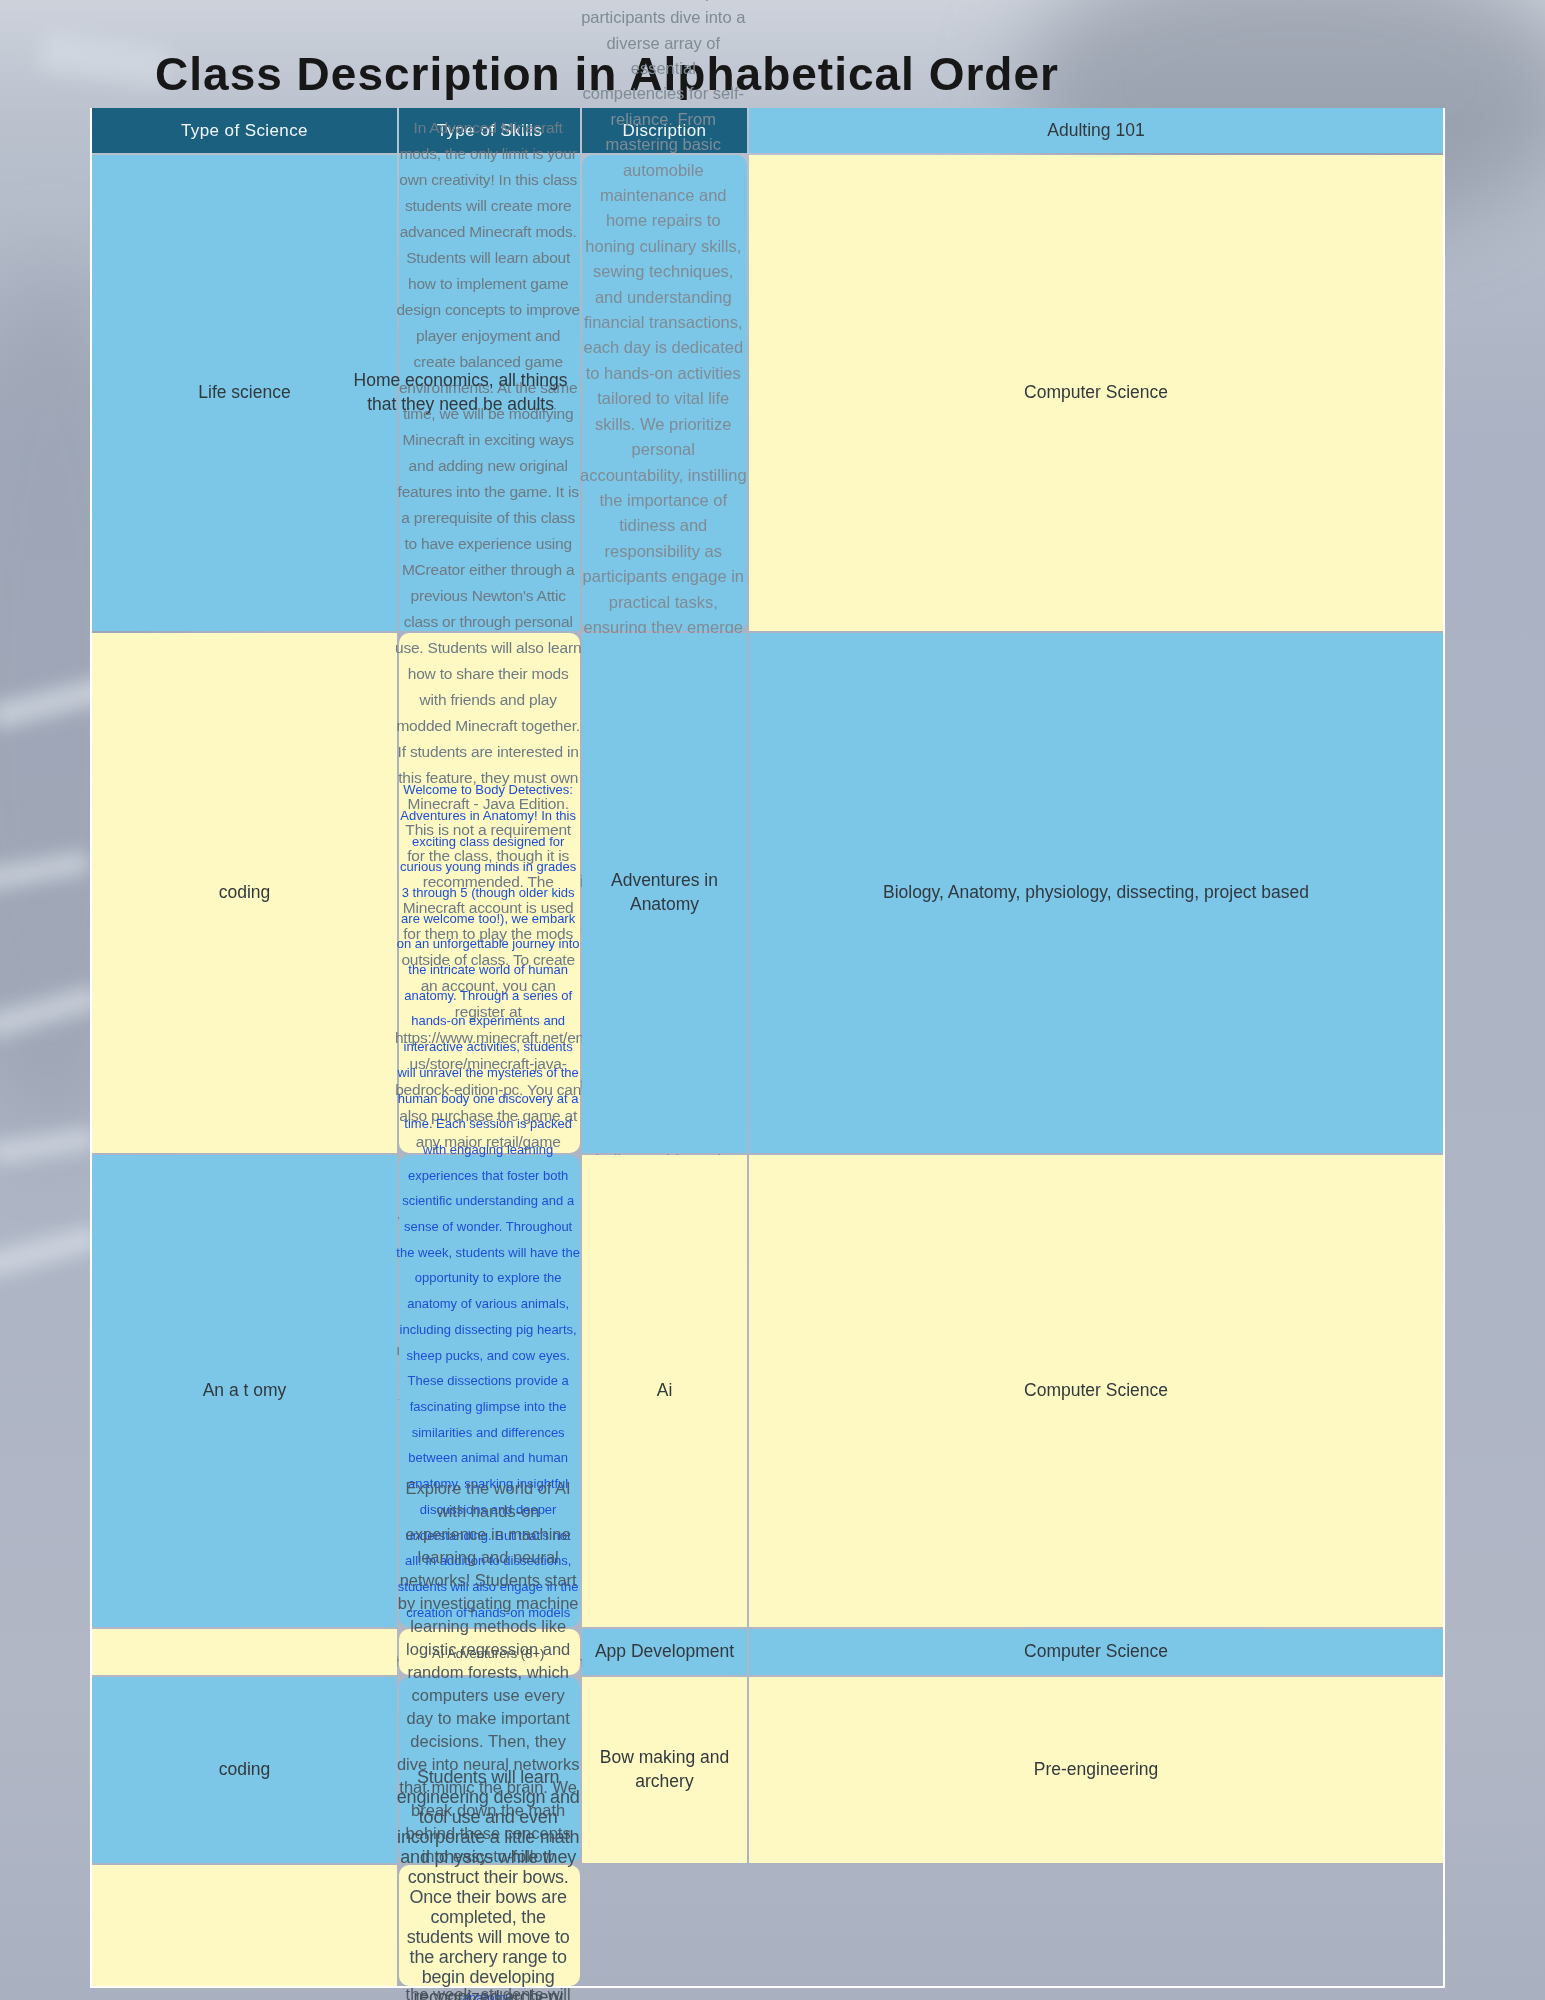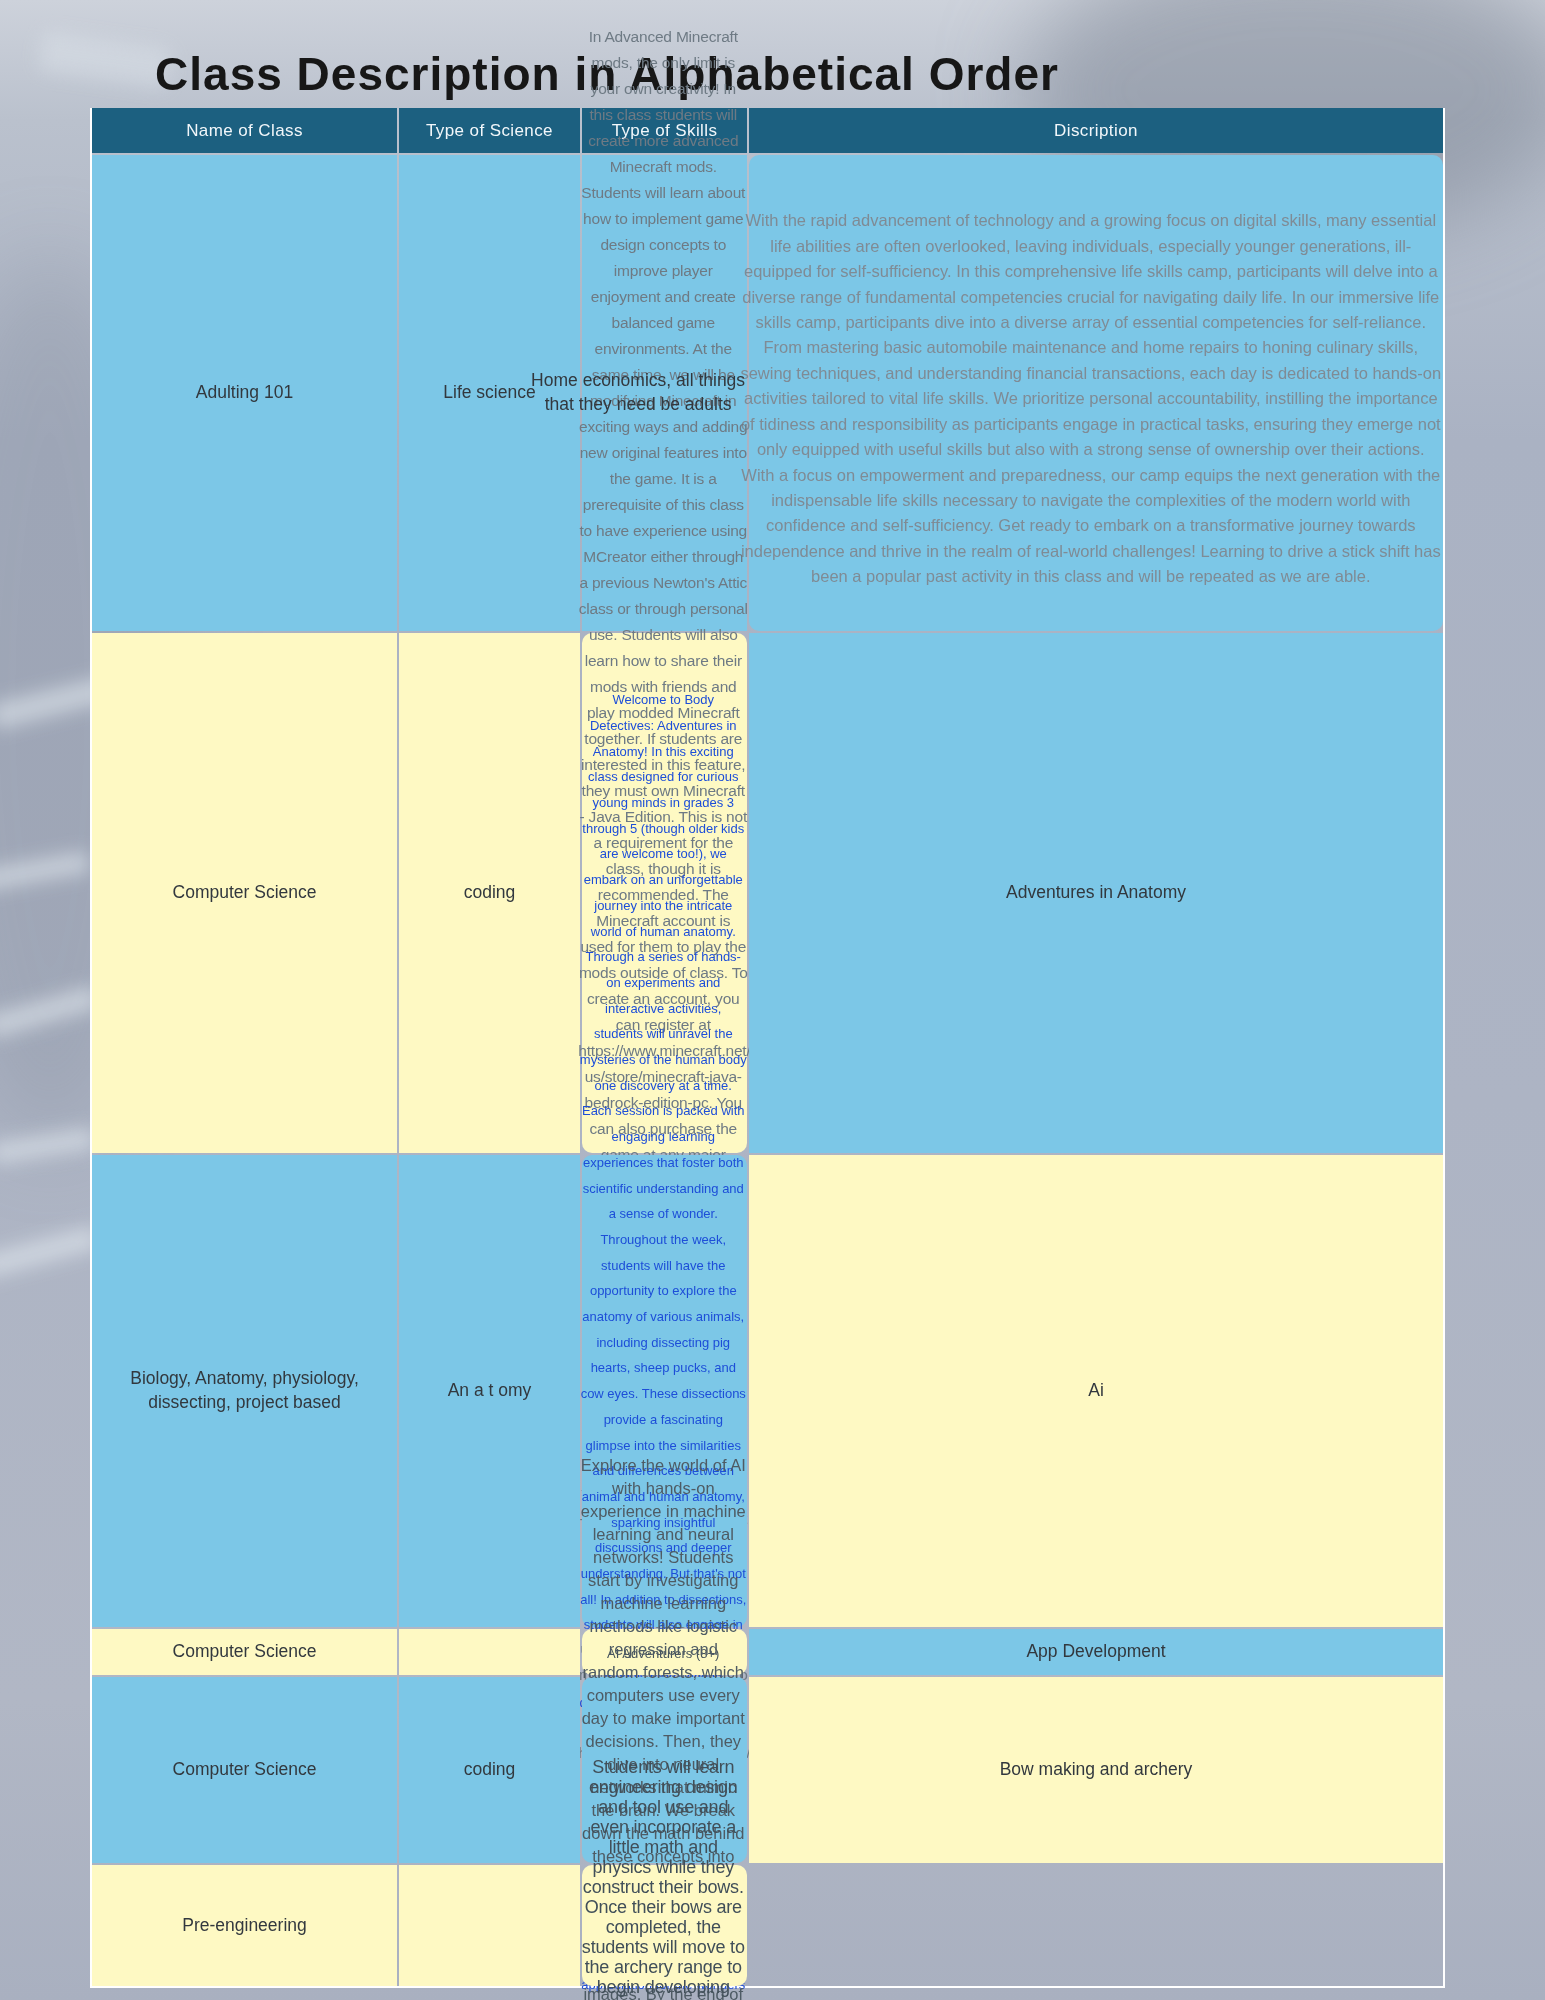--- a/index.html
+++ b/index.html
@@ -55,21 +55,20 @@
 <div class="bg-shape bg-streak" style="left:-20px;top:860px;width:110px;height:22px;transform:rotate(-10deg);"></div>
 <div class="bg-shape bg-streak" style="left:-15px;top:1000px;width:115px;height:24px;transform:rotate(-16deg);"></div>
 <div class="bg-shape bg-streak" style="left:-10px;top:1135px;width:105px;height:22px;transform:rotate(-9deg);"></div>
 <div class="bg-shape bg-streak" style="left:-20px;top:1240px;width:120px;height:24px;transform:rotate(-15deg);"></div>
 <div class="bg-shape bg-streak" style="left:40px;top:40px;width:130px;height:40px;transform:rotate(8deg);opacity:.6;"></div>
 
 <h1 class="page-title">Class Description in Alphabetical Order</h1>
 
 <div class="class-table">
 
-  <div class="cell hdr">Name of Class</div>
   <div class="cell hdr">Type of Science</div>
   <div class="cell hdr">Type of Skills</div>
   <div class="cell hdr">Discription</div>
 
   <div class="cell row-blue name-cell">Adulting 101</div>
   <div class="cell row-blue sci-cell">Life science</div>
   <div class="cell row-blue skill-cell">
       <div class="skill-wide">Home economics, all things that they need be adults</div>
     </div>
   <div class="cell row-blue desc-cell">

